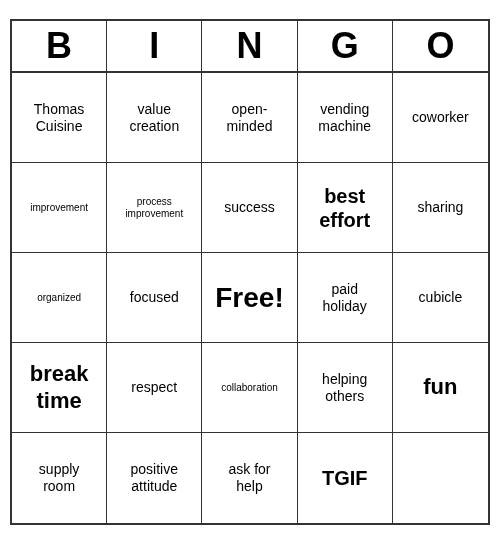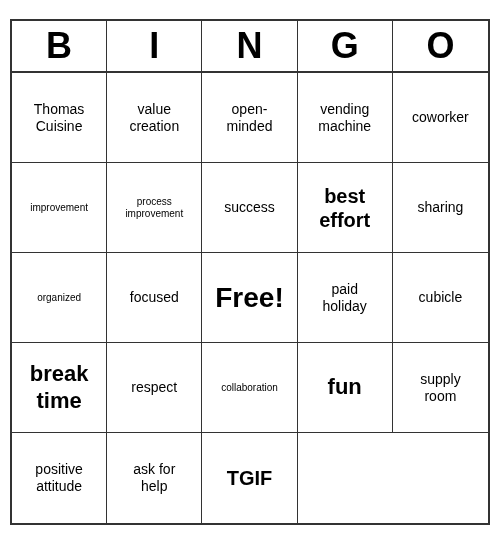--- a/index.html
+++ b/index.html
@@ -96,19 +96,20 @@
       <div class="bingo-cell cell-large">best<br>effort</div>
       <div class="bingo-cell cell-medium">sharing</div>
       <div class="bingo-cell cell-small">organized</div>
       <div class="bingo-cell cell-medium">focused</div>
       <div class="bingo-cell cell-free">Free!</div>
       <div class="bingo-cell cell-medium">paid<br>holiday</div>
       <div class="bingo-cell cell-medium">cubicle</div>
       <div class="bingo-cell cell-xlarge">break<br>time</div>
       <div class="bingo-cell cell-medium">respect</div>
       <div class="bingo-cell cell-small">collaboration</div>
+      <div class="bingo-cell cell-medium">helping<br>others</div>
       <div class="bingo-cell cell-xlarge">fun</div>
       <div class="bingo-cell cell-medium">supply<br>room</div>
       <div class="bingo-cell cell-medium">positive<br>attitude</div>
       <div class="bingo-cell cell-medium">ask for<br>help</div>
       <div class="bingo-cell cell-large">TGIF</div>
     </div>
 </div>
 
 </body></html>

